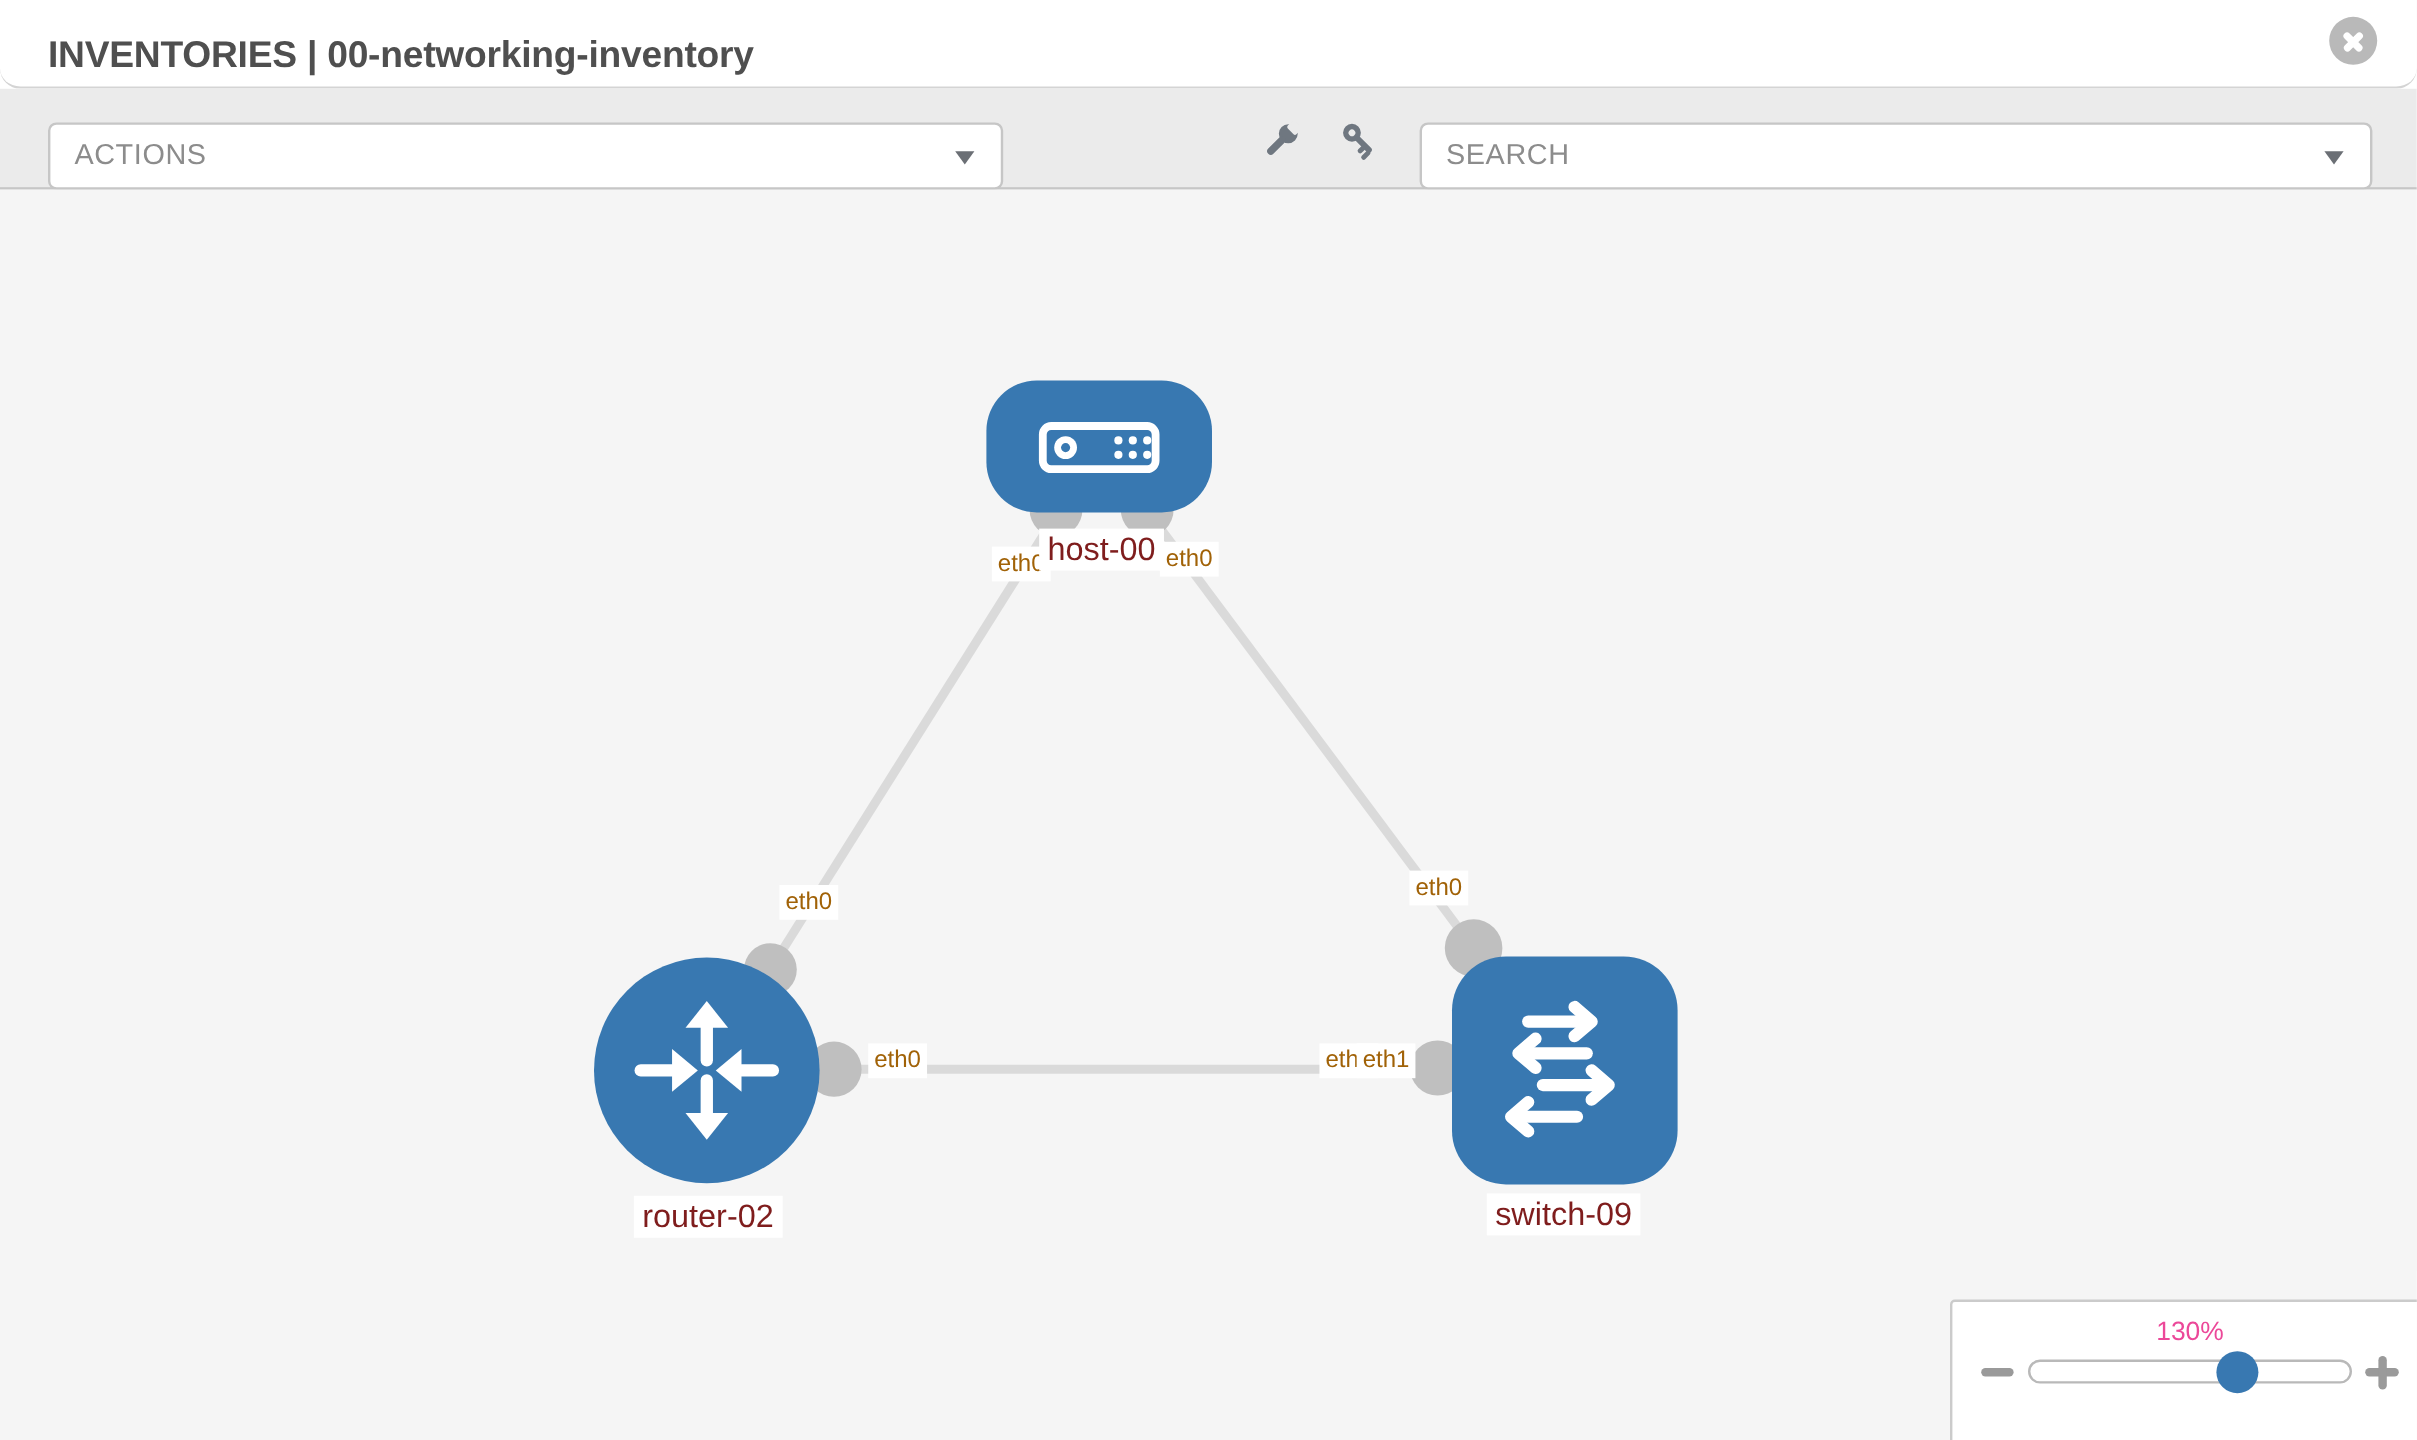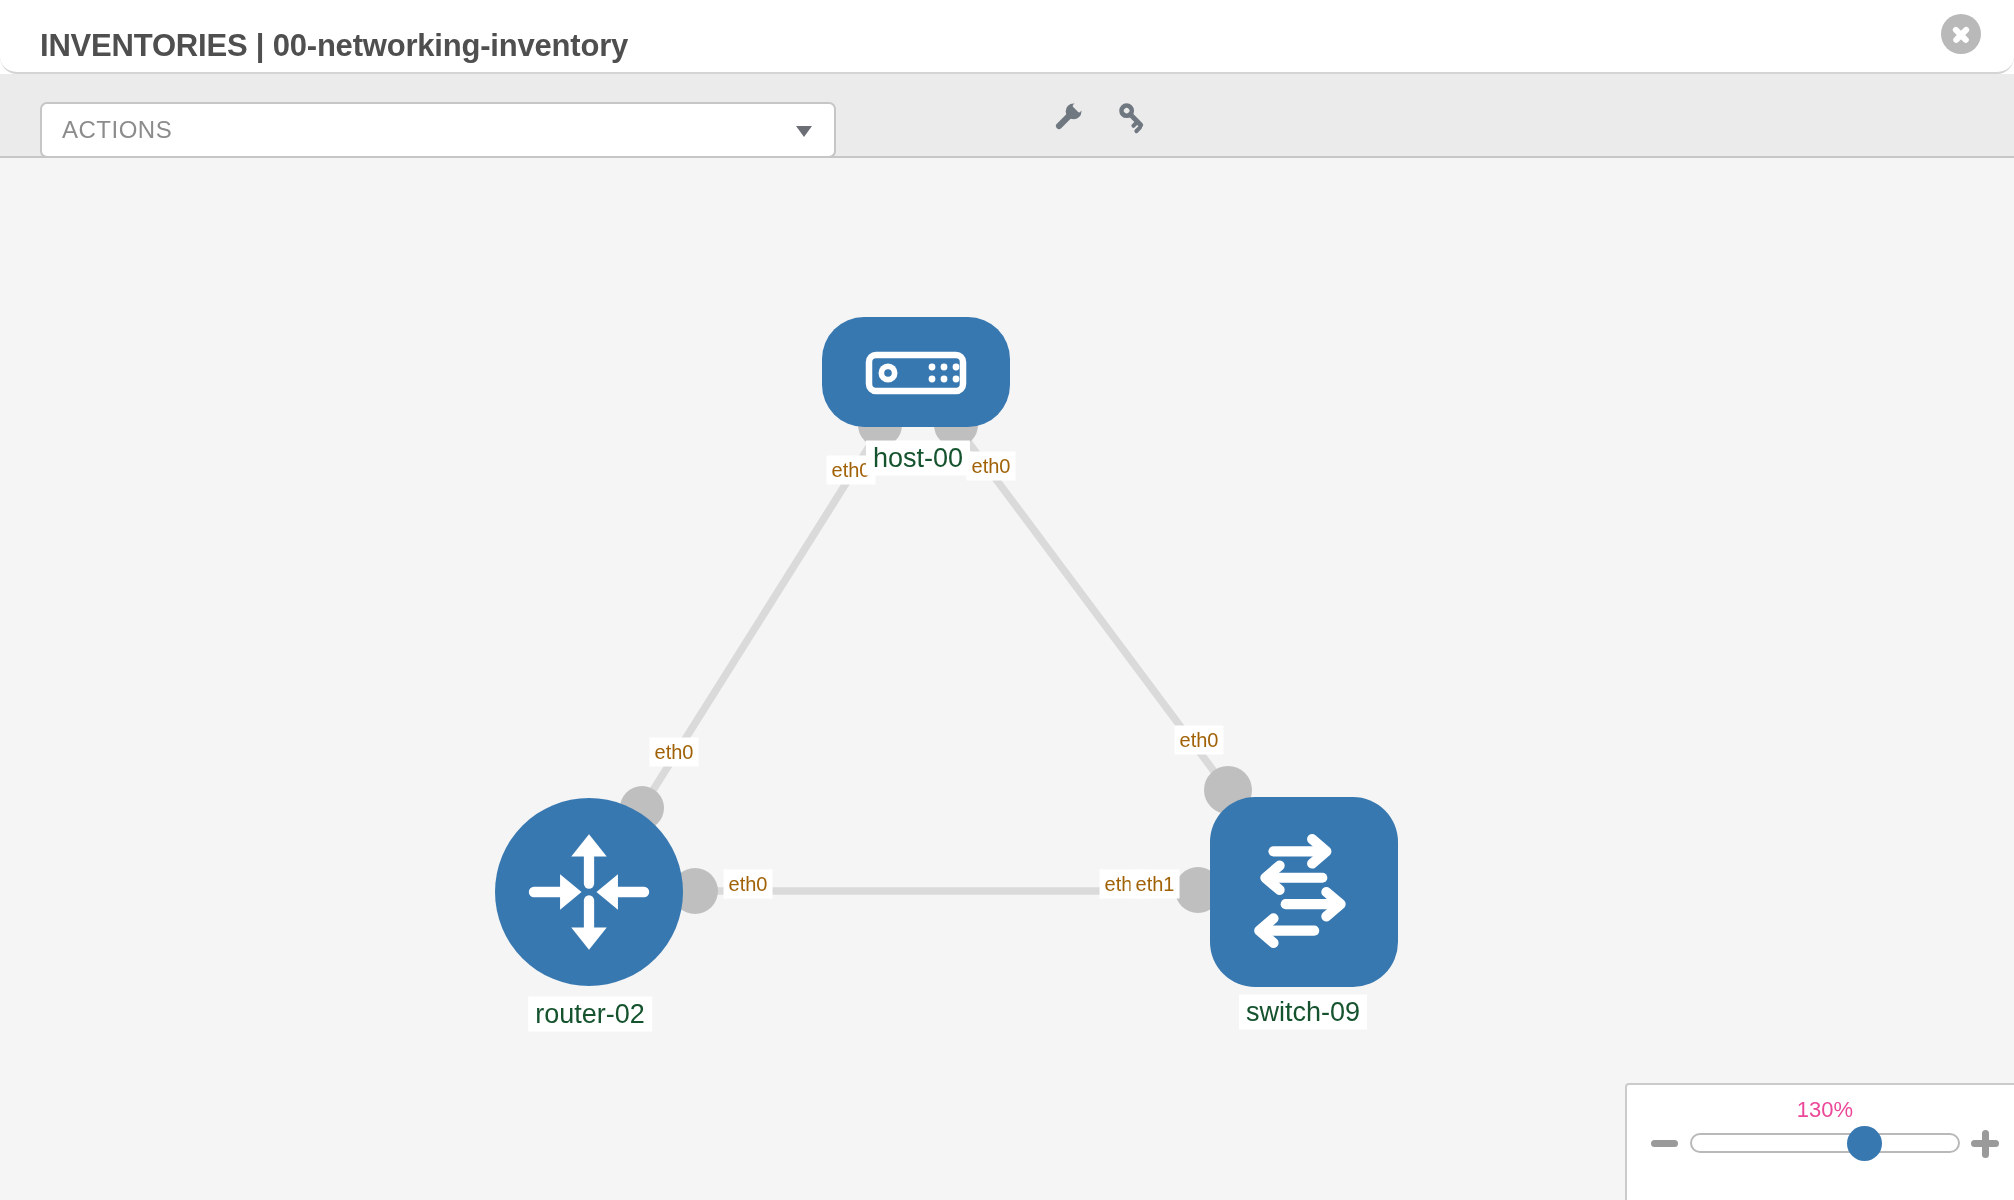--- a/index.html
+++ b/index.html
@@ -44,21 +44,21 @@
   .node-host{left:822px;top:317px;width:188px;height:110px;border-radius:42px;}
   .node-router{left:495px;top:798px;width:188px;height:188px;border-radius:50%;}
   .node-switch{left:1210px;top:797px;width:188px;height:190px;border-radius:45px;}
   .iface-label{
     position:absolute;z-index:3;transform:translate(-50%,-50%);
     background:#ffffff;color:#a16207;font-size:20px;padding:3px 5px;white-space:nowrap;
   }
   .iface-front{z-index:4;}
   .node-label{
     position:absolute;z-index:5;transform:translate(-50%,-50%);
-    background:#ffffff;color:#14532d;font-size:27px;padding:2px 7px;white-space:nowrap;
+    background:#ffffff;color:#7f1d1d;font-size:27px;padding:2px 7px;white-space:nowrap;
   }
   
   .zoom-panel{
     position:absolute;left:1625px;top:1083px;width:420px;height:160px;
     background:#ffffff;border:2px solid #cbcbcb;border-radius:4px;box-sizing:border-box;z-index:6;
   }
   .zoom-level{position:absolute;left:198px;top:12px;transform:translateX(-50%);font-size:22px;color:#ec4899;}
   .zoom-minus{position:absolute;left:24px;top:42px;width:28px;height:32px;cursor:pointer;}
   .zoom-minus::before{content:"";position:absolute;left:0;top:13px;width:27px;height:7px;border-radius:3.5px;background:#9a9a9a;}
   .zoom-plus{position:absolute;left:344px;top:42px;width:30px;height:32px;cursor:pointer;}
@@ -103,20 +103,24 @@
       <g transform="rotate(45 16 16)">
         <circle cx="8" cy="16" r="6.6" fill="#6f7780"></circle>
         <rect x="12.5" y="13.9" width="15.5" height="4.4" rx="2.2" fill="#6f7780"></rect>
         <rect x="20" y="16.5" width="3.6" height="6.5" rx="1.6" fill="#6f7780"></rect>
         <rect x="25.2" y="16.5" width="3.6" height="8" rx="1.6" fill="#6f7780"></rect>
         <circle cx="8" cy="16" r="2.5" fill="#ebebeb"></circle>
       </g>
     </svg>
   </div>
 
+  <div class="select-box search-box">
+    <span class="sel-label">SEARCH</span>
+    <span class="caret"></span>
+  </div>
 </div>
 
 <div class="canvas"></div>
 
 <svg class="links-svg" width="2014" height="1200" viewBox="0 0 2014 1200">
 
   <line x1="916" y1="372" x2="589" y2="892" stroke="#dadada" stroke-width="7.5"></line>
   <line x1="916" y1="372" x2="1304" y2="892" stroke="#dadada" stroke-width="7.5"></line>
   <line x1="589" y1="891" x2="1304" y2="891" stroke="#dadada" stroke-width="7.5"></line>
 

